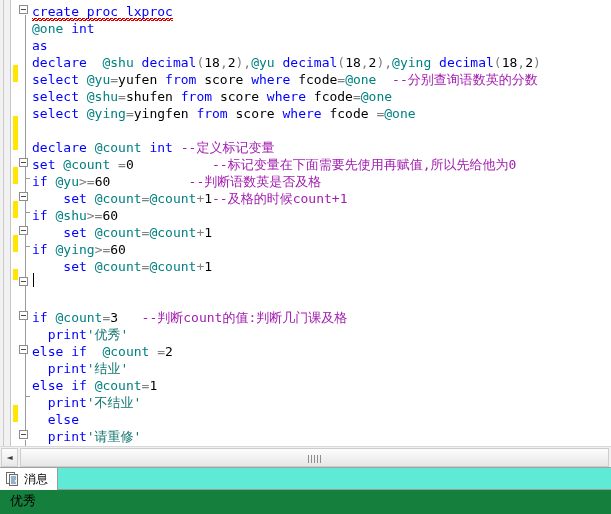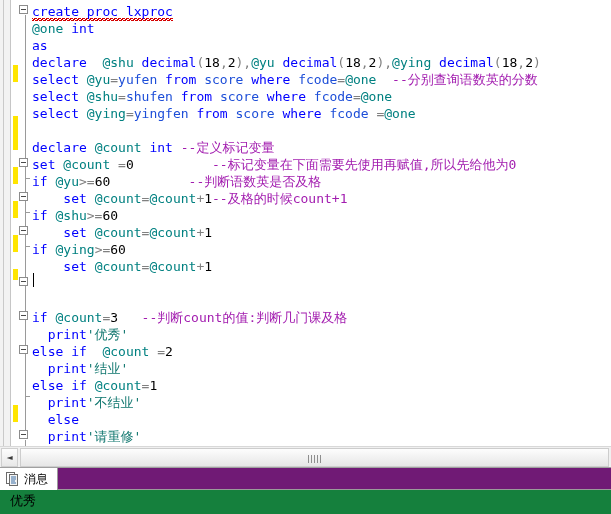--- a/index.html
+++ b/index.html
@@ -147,21 +147,21 @@
     font-family: "DejaVu Sans Mono", monospace;
     font-size: 13px;
     line-height: 17px;
   }
 
   
   .kw   { color: #0000ff; }
   .var  { color: #008080; }          
   .num  { color: #000000; }
   .op   { color: #808080; }
-  .plain{ color: #1d4ed8; }
+  .plain{ color: #000000; }
   .cmt  { color: #a21caf; }          
   .str  { color: #0f766e; }
 
   .squiggle {
     text-decoration: none;
     background-image:
       repeating-linear-gradient(135deg,
         #d40000 0px, #d40000 1px,
         transparent 1px, transparent 2px);
     background-repeat: repeat-x;
@@ -236,21 +236,21 @@
     background: #ffffff;
     border-top: 1px solid #a0a0a0;
     box-sizing: border-box;
   }
   .tabstrip {
     position: absolute;
     left: 0;
     top: 0;
     width: 611px;
     height: 22px;
-    background: #701a75;
+    background: #5eead4;
   }
   .tabstrip::after {
     content: "";
     position: absolute;
     left: 0;
     bottom: 0;
     width: 611px;
     height: 1px;
     background: #9b9b9b;
   }

